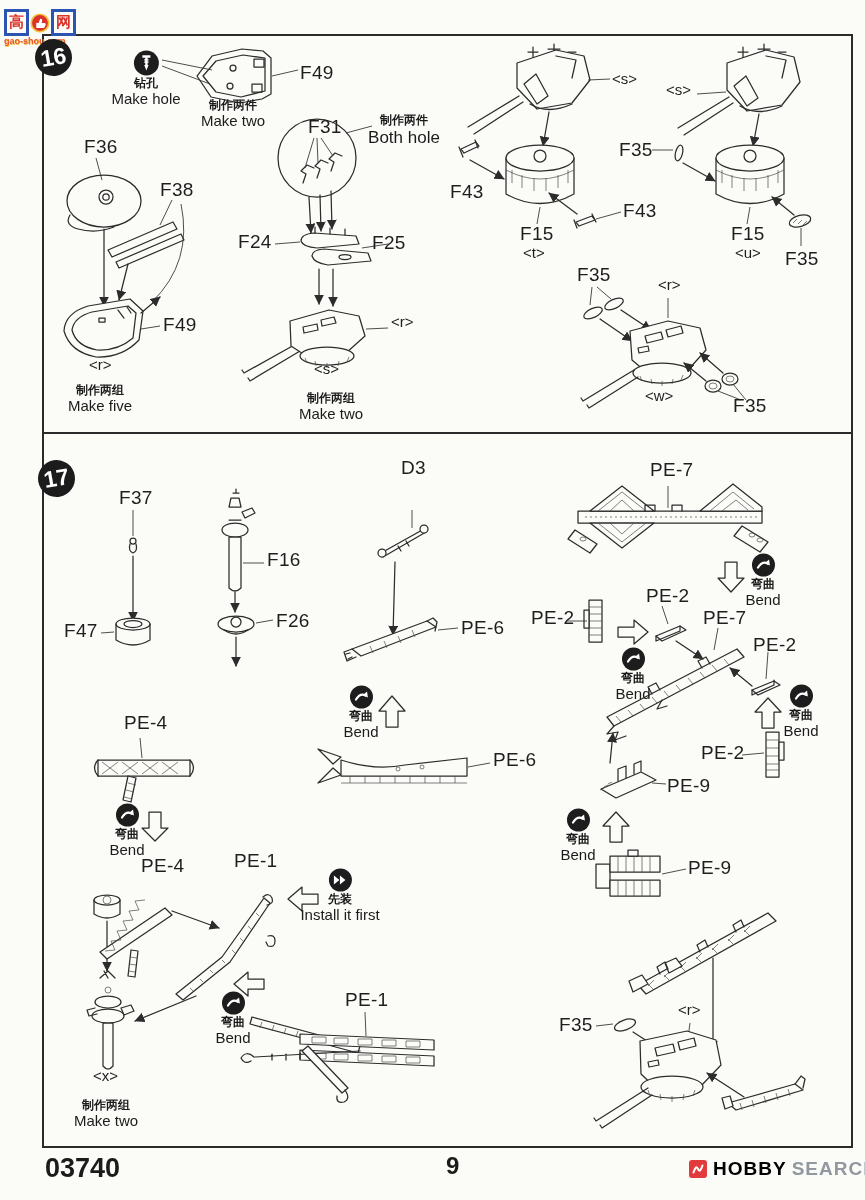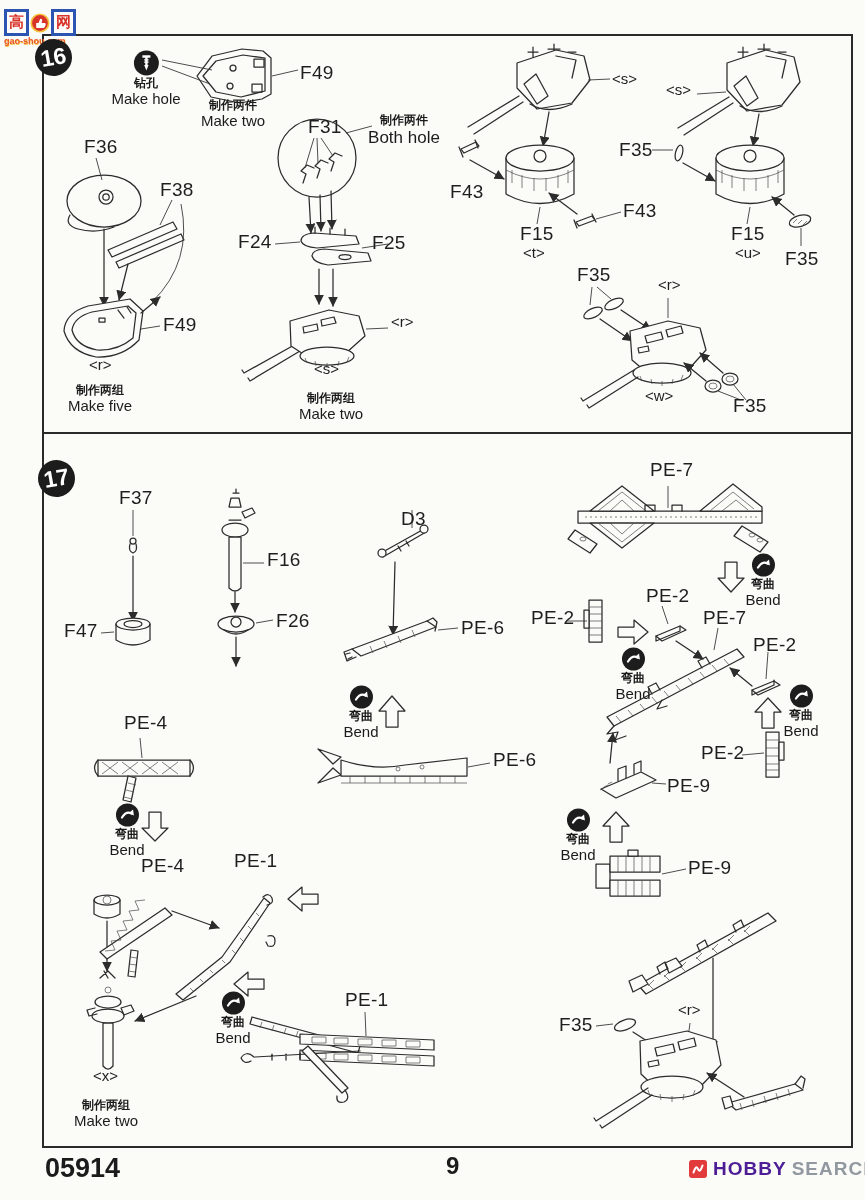--- a/index.html
+++ b/index.html
@@ -22,21 +22,21 @@
          transform:rotate(-10deg);}
   .wm{position:absolute;left:4px;top:9px;width:72px;}
   .wm-row{display:flex;align-items:center;gap:1px;}
   .wm-box{width:21px;height:21px;border:3px solid #2b55b0;background:#fdfdfb;color:#d8342a;
           font-weight:bold;font-size:15px;display:flex;align-items:center;justify-content:center;}
   .wm-dom{font-size:9px;font-weight:bold;color:#e8542a;letter-spacing:0px;margin-top:0px;
           text-shadow:0.5px 0.5px 0 #f5c33c;}
   .footer-code{position:absolute;left:45px;top:1153px;font-size:27px;font-weight:bold;color:#1b1b1b;}
   .footer-page{position:absolute;left:446px;top:1152px;font-size:24px;font-weight:bold;color:#1b1b1b;}
   .hobby{position:absolute;left:688px;top:1158px;display:flex;align-items:center;gap:5px;}
-  .hobby .t1{font-size:19px;font-weight:bold;color:#4c1d95;letter-spacing:1px;}
+  .hobby .t1{font-size:19px;font-weight:bold;color:#000000;letter-spacing:1px;}
   .hobby .t2{font-size:19px;font-weight:bold;color:#9298a0;letter-spacing:1px;}
 </style>
 </head>
 <body>
 
 <div class="page">
 
   <div class="box" style="left:42px;top:34px;width:807px;height:396px"></div>
   <div class="box" style="left:42px;top:432px;width:807px;height:712px"></div>
 
@@ -454,21 +454,21 @@
   <span class="tag" style="left:666px;top:81px">&lt;s&gt;</span>
   <span class="tag" style="left:523px;top:244px">&lt;t&gt;</span>
   <span class="tag" style="left:735px;top:244px">&lt;u&gt;</span>
   <span class="tag" style="left:658px;top:276px">&lt;r&gt;</span>
   <span class="tag" style="left:645px;top:387px">&lt;w&gt;</span>
 
   <span class="lbl" style="left:119px;top:487px">F37</span>
   <span class="lbl" style="left:64px;top:620px">F47</span>
   <span class="lbl" style="left:267px;top:549px">F16</span>
   <span class="lbl" style="left:276px;top:610px">F26</span>
-  <span class="lbl" style="left:401px;top:508px">D3</span>
+  <span class="lbl" style="left:401px;top:457px">D3</span>
   <span class="lbl" style="left:461px;top:617px">PE-6</span>
   <span class="lbl" style="left:493px;top:749px">PE-6</span>
   <span class="lbl" style="left:650px;top:459px">PE-7</span>
   <span class="lbl" style="left:646px;top:585px">PE-2</span>
   <span class="lbl" style="left:531px;top:607px">PE-2</span>
   <span class="lbl" style="left:703px;top:607px">PE-7</span>
   <span class="lbl" style="left:753px;top:634px">PE-2</span>
   <span class="lbl" style="left:701px;top:742px">PE-2</span>
   <span class="lbl" style="left:667px;top:775px">PE-9</span>
   <span class="lbl" style="left:688px;top:857px">PE-9</span>
@@ -538,27 +538,35 @@
   <div class="anno" style="left:233px;top:991px">
     <svg width="24" height="24" viewBox="0 0 24 24">
         <circle cx="12" cy="12" r="11.5" fill="#1d1d1d"></circle>
         <path d="M6.5 14.5 Q11 7.5 16 10.5" stroke="#fff" stroke-width="2.2" fill="none" stroke-linecap="round"></path>
         <path d="M17.6 6.6 L18.4 12.4 L13.2 10.2 Z" fill="#fff"></path>
       </svg>
     <span class="cn">弯曲</span>
     <span class="en">Bend</span>
   </div>
 
+  <div class="anno" style="left:340px;top:868px">
+    <svg width="24" height="24" viewBox="0 0 24 24">
+        <circle cx="12" cy="12" r="11.5" fill="#1d1d1d"></circle>
+        <path d="M5.5 7.5 L11 12 L5.5 16.5 Z M11.5 7.5 L17 12 L11.5 16.5 Z" fill="#fff"></path>
+      </svg>
+    <span class="cn">先装</span>
+    <span class="en">Install it first</span>
+  </div>
 
   <div class="anno" style="left:106px;top:1099px">
     <span class="cn">制作两组</span>
     <span class="en">Make two</span>
   </div>
 
-  <div class="footer-code">05914</div>
+  <div class="footer-code">03740</div>
   <div class="footer-page">9</div>
   <div class="hobby">
     <svg width="20" height="20" viewBox="0 0 20 20">
       <rect x="1" y="1" width="18" height="18" rx="3" fill="#e23b3b"></rect>
       <path d="M5.5 13.5 Q8 5.5 10 10 Q12 14.5 14.5 6.5" stroke="#fff" stroke-width="2" fill="none" stroke-linecap="round"></path>
     </svg>
     <span class="t1">HOBBY</span>
     <span class="t2">SEARCH</span>
   </div>
 

